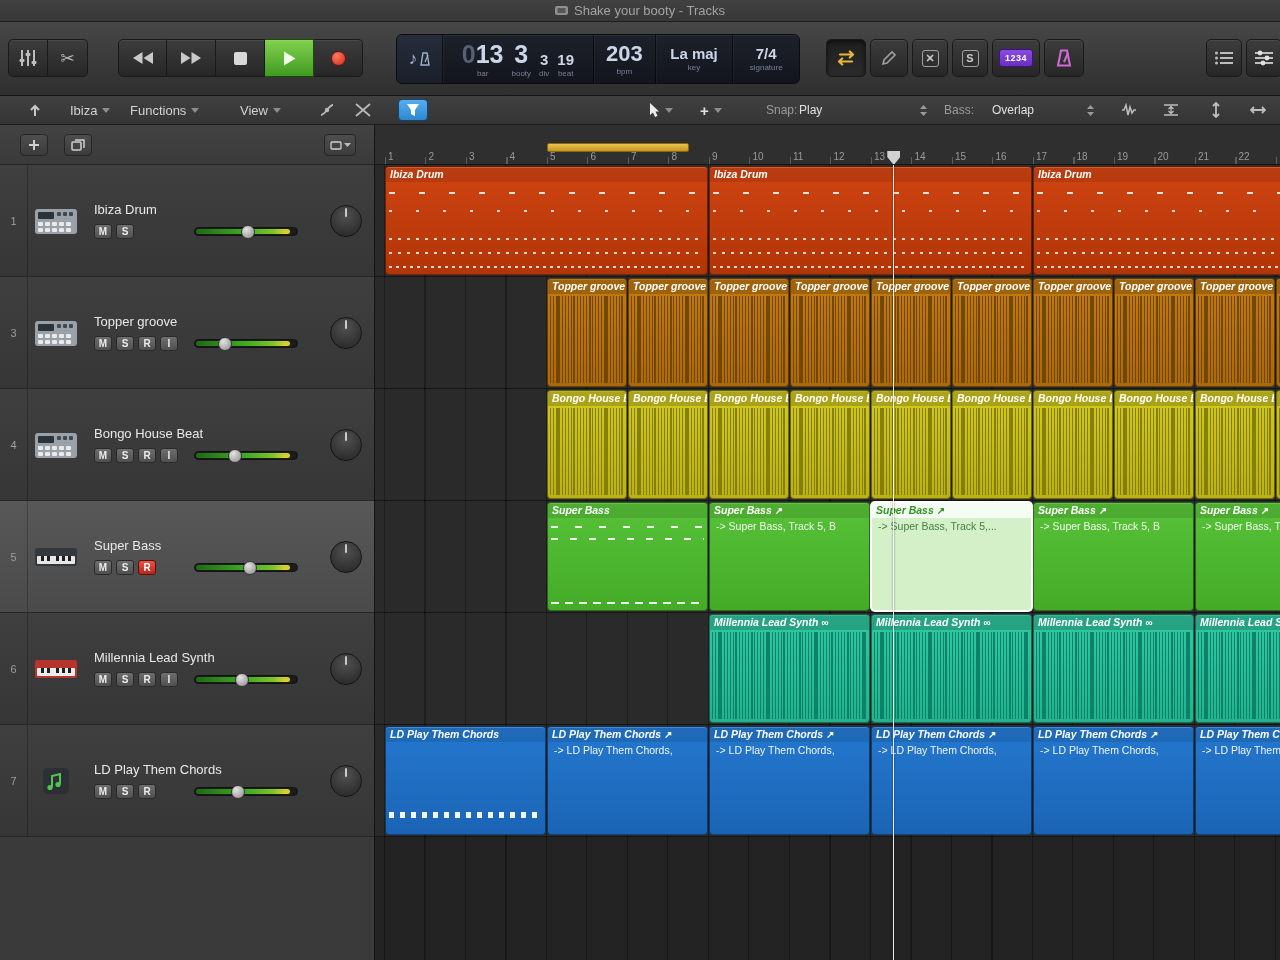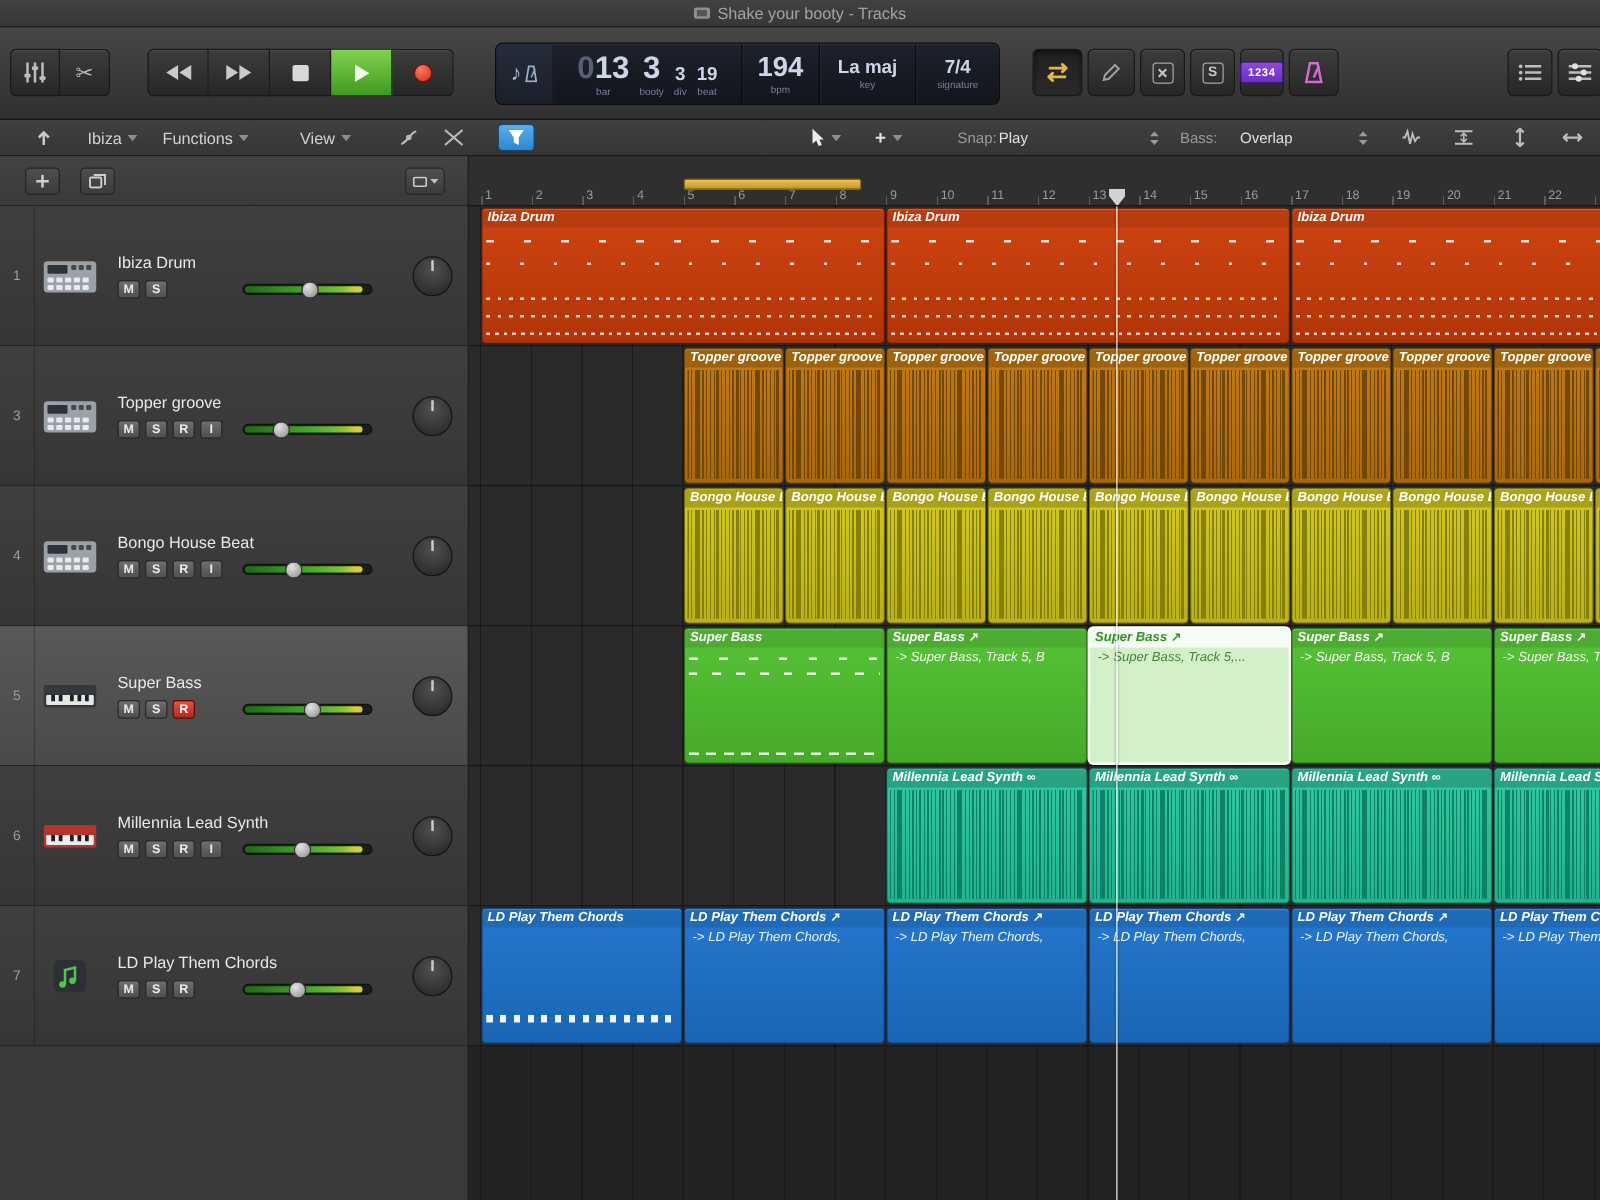--- a/index.html
+++ b/index.html
@@ -88,21 +88,21 @@
   .slider .fill{position:absolute;left:1px;top:1px;bottom:1px;width:92%;border-radius:4px;background:linear-gradient(90deg,#1d6b12,#3fae22 55%,#7cc32c 82%,#d3cf2e 94%)}
   .slider .thumb{position:absolute;top:-3px;width:14px;height:14px;border-radius:50%;background:radial-gradient(circle at 35% 30%,#e3e3e3,#8b8b8b);border:1px solid #383838}
   .knob{position:absolute;right:12px;top:40px;width:32px;height:32px;border-radius:50%;background:radial-gradient(circle at 50% 32%,#505050,#242424);border:1px solid #151515}
   .knob::after{content:"";position:absolute;left:50%;top:2px;width:2px;height:9px;margin-left:-1px;background:#c9c9c9;border-radius:1px}
 
   
   .region{position:absolute;top:1px;height:109px;border-radius:4px;border:1px solid rgba(0,0,0,.45);overflow:hidden;box-shadow:inset 0 1px 0 rgba(255,255,255,.22);z-index:5}
   .rname{height:15px;line-height:15px;padding:0 4px;font-size:10.5px;font-weight:bold;font-style:italic;color:#fff;white-space:nowrap;overflow:hidden;background:rgba(0,0,0,.10);display:flex;gap:3px;align-items:center}
   .region.audio .rname{background:rgba(0,0,0,.18)}
   .ricon{font-style:normal;font-size:10px}
-  .rsub{font-size:10.5px;font-style:italic;color:rgba(255,255,255,.93);padding:2px 6px;white-space:nowrap;overflow:hidden}
+  .rsub{font-size:10.5px;color:rgba(255,255,255,.93);padding:2px 6px;white-space:nowrap;overflow:hidden}
   .wave{position:absolute;left:2px;right:2px;top:17px;bottom:3px;opacity:.95;background:repeating-linear-gradient(90deg,var(--wc) 0 1px,transparent 1px 3px),repeating-linear-gradient(90deg,transparent 0 7px,var(--wc) 7px 9px,transparent 9px 16px)}
   .pat{position:absolute;left:3px;right:3px;top:17px;bottom:3px;background-repeat:no-repeat}
   .pat.drum{background-image:
     repeating-linear-gradient(90deg,rgba(255,255,255,.85) 0 6px,transparent 6px 30px),
     repeating-linear-gradient(90deg,rgba(255,255,255,.8) 0 3px,transparent 3px 27px),
     repeating-linear-gradient(90deg,rgba(255,255,255,.8) 0 3px,transparent 3px 9px),
     repeating-linear-gradient(90deg,rgba(255,255,255,.8) 0 3px,transparent 3px 9px),
     repeating-linear-gradient(90deg,rgba(255,255,255,.8) 0 3px,transparent 3px 7px);
     background-size:100% 2px,100% 2px,100% 2px,100% 2px,100% 2px;
     background-position:0 8px,0 26px,0 54px,0 68px,0 82px}
@@ -191,21 +191,21 @@
       <div class="pcol">
         <div class="pv">3</div>
         <div class="pl">div</div>
       </div>
       <div class="pcol">
         <div class="pv">19</div>
         <div class="pl">beat</div>
       </div>
     </div>
     <div class="lcd-tempo pcol" style="flex-direction:column">
-      <div class="pv">194</div>
+      <div class="pv">203</div>
       <div class="pl">bpm</div>
     </div>
     <div class="lcd-key pcol" style="flex-direction:column">
       <div class="pv">La maj</div>
       <div class="pl">key</div>
     </div>
     <div class="lcd-sig pcol" style="flex-direction:column">
       <div class="pv">7/4</div>
       <div class="pl">signature</div>
     </div>
@@ -224,21 +224,21 @@
       <svg width="16" height="16">
           <path d="M2 14l1-4 8-8 3 3-8 8z" fill="none" stroke="#9f9f9f" stroke-width="1.6"></path>
         </svg>
     </button>
     <button class="tbtn" style="width:36px;border-radius:5px;border-left-width:1px">
       <span class="boxed">✕</span>
     </button>
     <button class="tbtn" style="width:36px;border-radius:5px;border-left-width:1px">
       <span class="boxed">S</span>
     </button>
-    <button class="tbtn" style="width:35px;border-radius:5px;border-left-width:1px">
+    <button class="tbtn" style="width:48px;border-radius:5px;border-left-width:1px">
       <span class="purple-pill">1234</span>
     </button>
     <button class="tbtn" style="width:40px;border-radius:5px;border-left-width:1px">
       <svg width="16" height="18" viewBox="0 0 16 18">
           <path d="M5 1.5h6L14 16.5H2Z" fill="none" stroke="#d36ad8" stroke-width="2"></path>
           <path d="M8 13 12 4" stroke="#d36ad8" stroke-width="2"></path>
         </svg>
     </button>
   </div>
 

